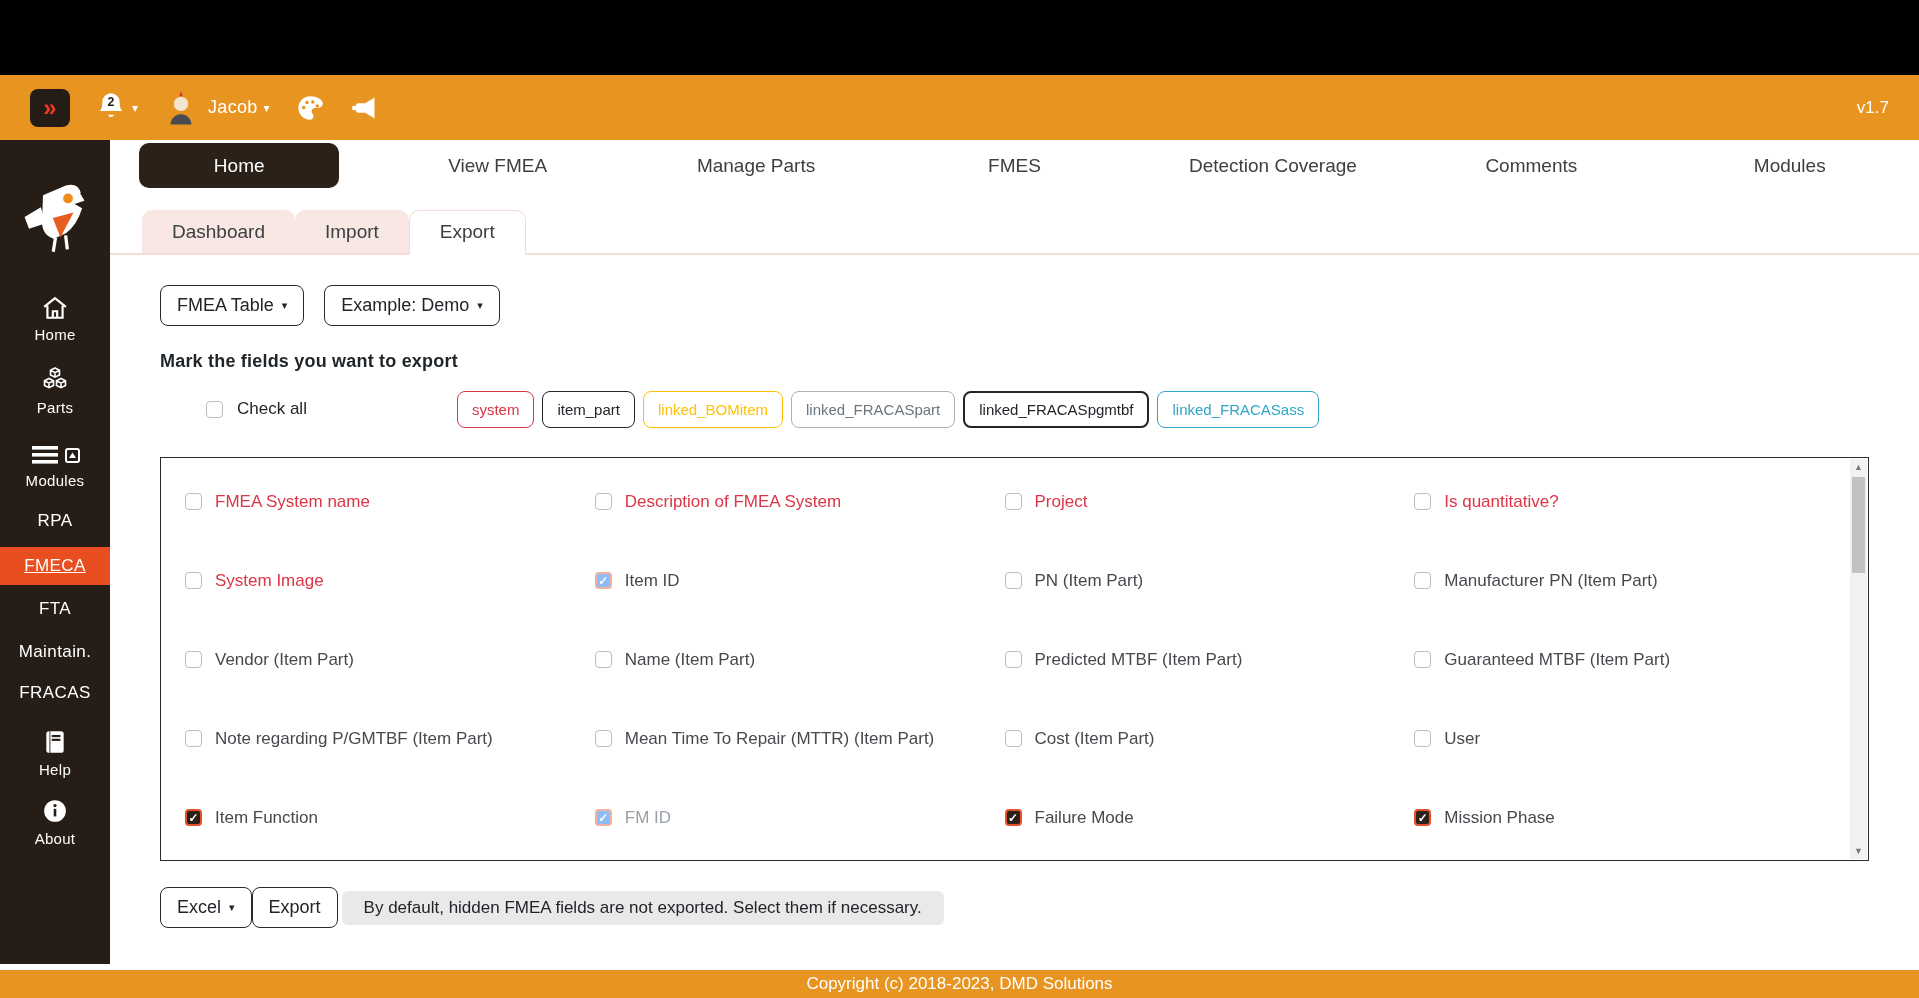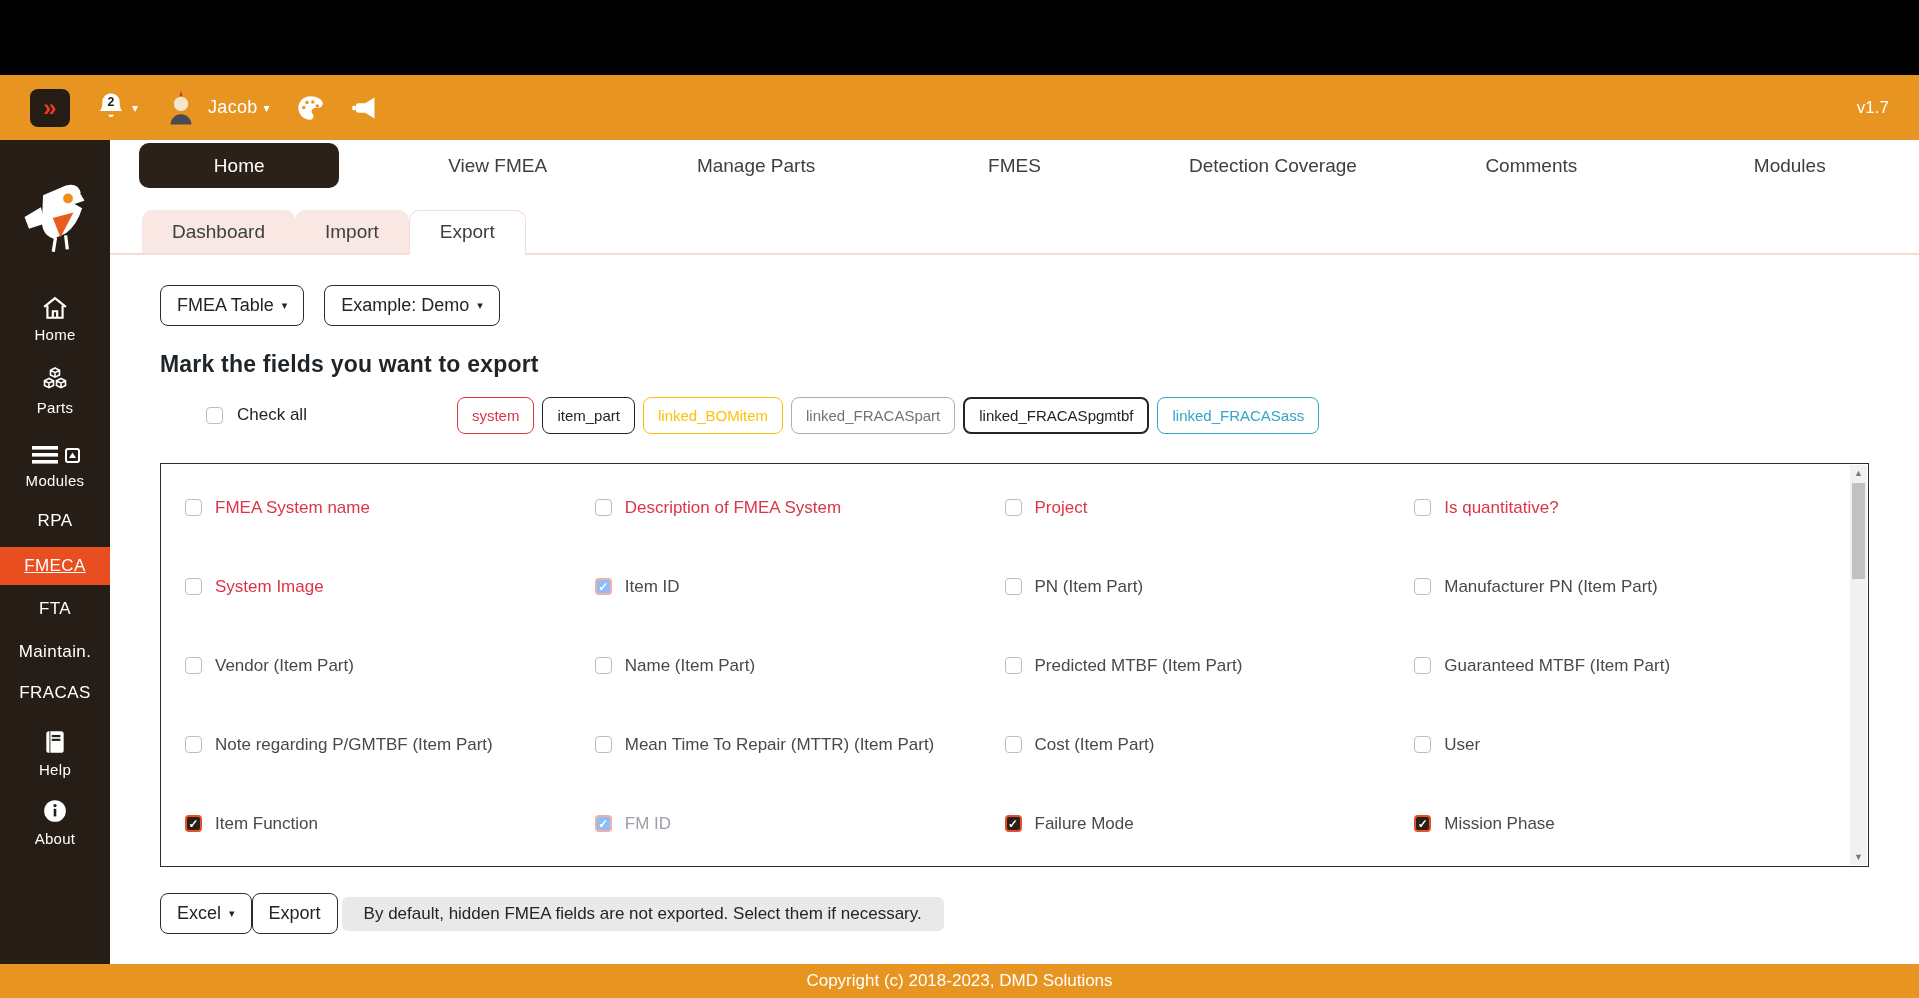--- a/index.html
+++ b/index.html
@@ -42,21 +42,21 @@
   .subtab.active { background:#fff; border:1px solid #f3dcd6; border-bottom:2px solid #fff; margin-bottom:-2px; }
 
   .content { padding-left:50px; padding-right:50px; }
 
   .dd-row { margin-top:30px; display:flex; gap:20px; }
   .btn { background:#fff; border:1px solid #2b2b2b; border-radius:8px; padding:9px 16px; font-size:18px;
     color:#212529; cursor:pointer; display:inline-flex; align-items:center; gap:8px;
     font-family:"Liberation Sans", sans-serif; }
   .btn .dcaret { font-size:11px; }
 
-  .heading { margin-top:25px; font-size:23px; font-weight:700; color:#1f2428; letter-spacing:.2px; }
+  .heading { margin-top:25px; font-size:18px; font-weight:700; color:#1f2428; letter-spacing:.2px; }
 
   .checkall-row { margin-top:16px; display:flex; align-items:center; height:42px; }
   .checkall { display:flex; align-items:center; gap:14px; margin-left:46px; font-size:17px; color:#212529; cursor:pointer; }
   .badges { display:flex; gap:8px; margin-left:150px; align-items:stretch; }
   .bdg { border:1px solid; border-radius:8px; padding:8px 14px; font-size:15px; background:#fff;
     display:flex; align-items:center; cursor:default; }
   .b-danger { color:#dc3546; border-color:#dc3546; }
   .b-dark { color:#212529; border-color:#212529; }
   .b-warning { color:#ffc107; border-color:#ffc107; }
   .b-secondary { color:#6c757d; border-color:#a9b0b6; }
@@ -84,21 +84,21 @@
   .vscroll { position:absolute; top:1px; right:1px; bottom:1px; width:17px; background:#f1f1f1; }
   .vs-arrow { position:absolute; left:0; width:17px; height:16px; display:flex; align-items:center;
     justify-content:center; color:#7a7a7a; font-size:9px; cursor:pointer; }
   .vs-up { top:0; } .vs-down { bottom:0; }
   .vs-thumb { position:absolute; left:2px; width:13px; top:18px; height:96px; background:#c1c1c1; cursor:grab; }
 
   .actions-row { margin-top:26px; display:flex; align-items:center; }
   .note-box { background:#e9e9e9; border-radius:6px; height:34px; display:flex; align-items:center;
     padding:0 22px; font-size:17px; color:#212529; margin-left:4px; }
 
-  .footer { position:absolute; left:0; bottom:0; width:100%; height:34px; background:#e89420;
+  .footer { position:absolute; left:0; bottom:0; width:100%; height:28px; background:#e89420;
     display:flex; align-items:center; justify-content:center; color:#fff; font-size:17px; }
 
   svg { display:block; }
 </style>
 </head>
 <body>
 
 <div class="bar-black"></div>
 
 <div class="bar-orange">

